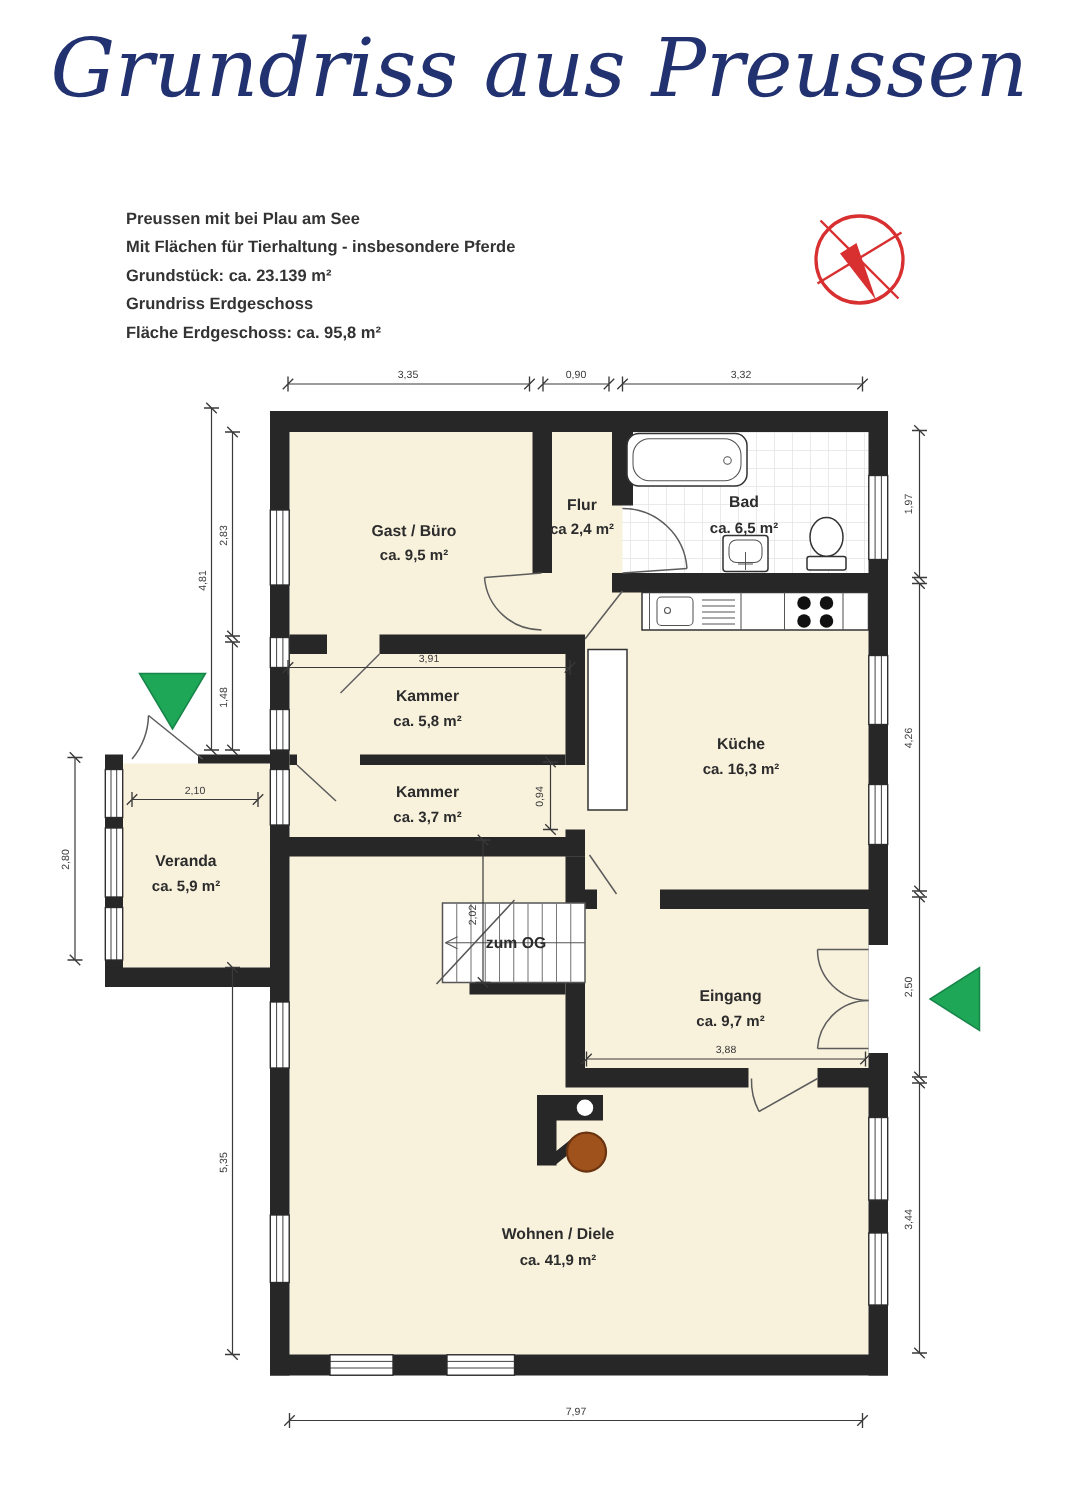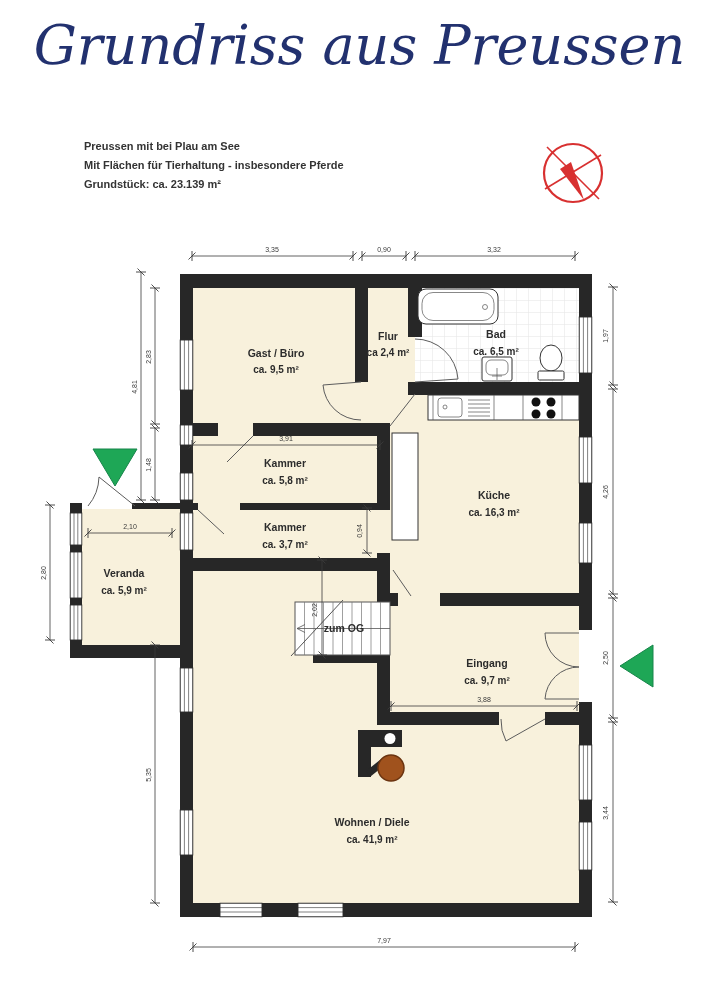--- a/index.html
+++ b/index.html
@@ -25,20 +25,22 @@
 </style>
 </head>
 <body>
 
 <div class="title">Grundriss aus Preussen</div>
 
 <div class="info">
   <div>Preussen mit bei Plau am See</div>
   <div>Mit Flächen für Tierhaltung - insbesondere Pferde</div>
   <div>Grundstück: ca. 23.139 m²</div>
+  <div>Grundriss Erdgeschoss</div>
+  <div>Fläche Erdgeschoss: ca. 95,8 m²</div>
 </div>
 
 <svg width="719" height="1000" viewBox="0 0 719 1000">
   <defs>
     <marker id="tk" markerWidth="12" markerHeight="12" refX="6" refY="6" orient="auto" markerUnits="userSpaceOnUse">
       <path d="M6 1 L6 11 M2.5 9.5 L9.5 2.5" stroke="#3a3a3a" stroke-width="0.9" fill="none"></path>
     </marker>
     <pattern id="tiles" width="12" height="12" patternUnits="userSpaceOnUse">
       <path d="M12 0 H0 V12" stroke="#e3e3e3" stroke-width="1" fill="none"></path>
     </pattern>

